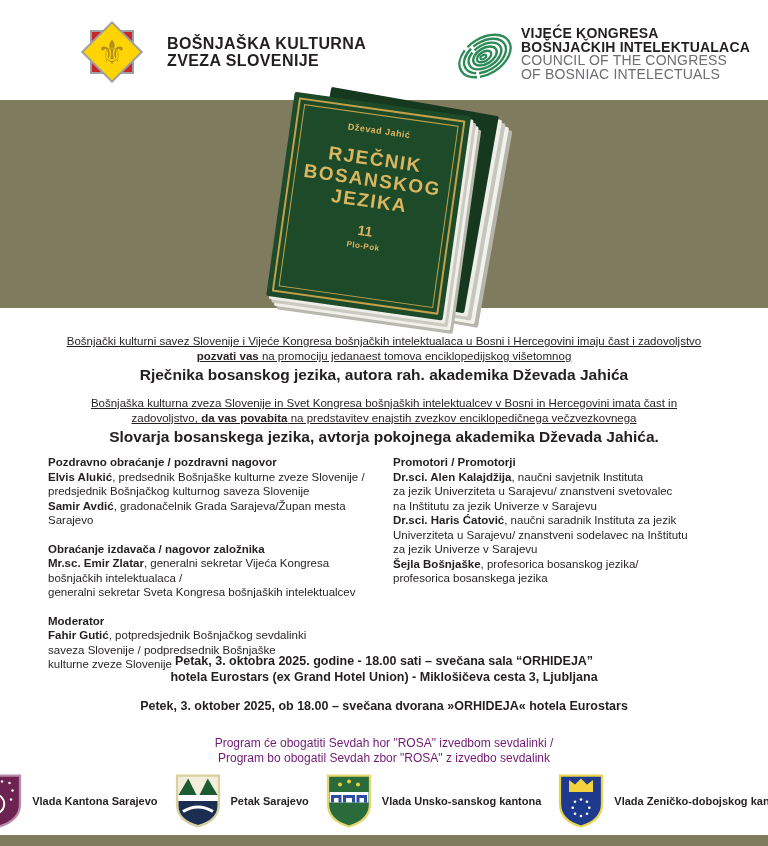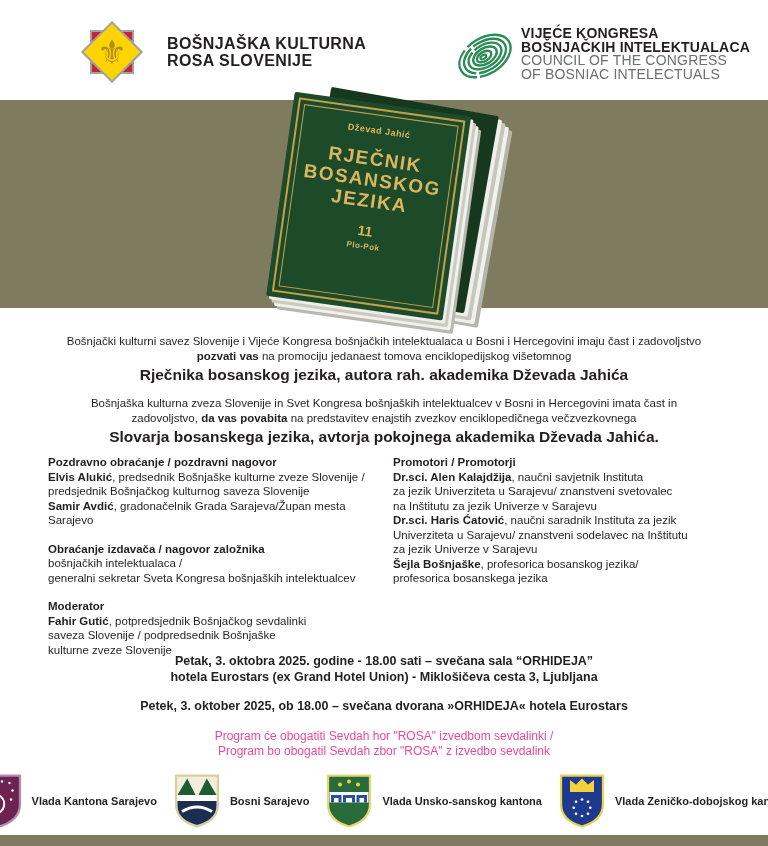--- a/index.html
+++ b/index.html
@@ -24,57 +24,57 @@
     box-shadow:3px 3px 0 #eeeee8,6px 6px 0 #cacac1,9px 9px 0 #f1f1eb,12px 12px 0 #b8b8ae;}
   .frame-outer{position:absolute;top:5px;left:5px;right:5px;bottom:5px;border:2px solid #c2a14b;border-radius:1px;}
   .frame-inner{position:absolute;top:11px;left:11px;right:11px;bottom:11px;border:1px solid #c2a14b;}
   .cover-text{position:absolute;top:0;left:0;right:0;text-align:center;color:#d9b65f;}
   .cover-author{margin-top:22px;font-size:9px;font-weight:bold;letter-spacing:.5px;}
   .cover-title{margin-top:13px;font-size:19px;line-height:21px;font-weight:bold;letter-spacing:1.5px;}
   .cover-vol{margin-top:12px;font-size:14px;font-weight:bold;}
   .cover-range{margin-top:3px;font-size:8px;font-weight:bold;letter-spacing:.5px;}
   
   .intro{position:absolute;left:0;top:334px;width:768px;text-align:center;}
-  .intro p{margin:0 auto;max-width:655px;font-size:11.5px;line-height:15px;}
+  .intro p{margin:0 auto;max-width:655px;font-size:11.5px;line-height:15px;text-decoration:underline;}
   .intro-title{margin:1px auto 0;max-width:700px;font-size:15.5px;line-height:19px;font-weight:bold;}
   .intro-gap{height:12px;}
   
   .columns{position:absolute;left:48px;top:455px;width:672px;display:flex;font-size:11.5px;line-height:14.5px;}
   .col-left{width:336px;padding-right:9px;box-sizing:border-box;}
   .col-right{width:336px;text-align:left;padding-left:9px;box-sizing:border-box;}
   .block{margin-bottom:14px;}
   .bh{font-weight:bold;}
   .ln b{font-weight:bold;}
   .ln{display:block;}
   
   .events{position:absolute;left:0;top:653px;width:768px;text-align:center;}
   .event{font-weight:bold;font-size:12.5px;line-height:16px;}
   .event+.event{margin-top:13px;}
-  .program{margin-top:15px;font-size:12px;line-height:15px;color:#ec4899;}
+  .program{margin-top:22px;font-size:12px;line-height:15px;color:#701a75;}
   
   .footer{position:absolute;left:0;top:770px;width:768px;height:62px;display:flex;align-items:center;justify-content:center;gap:16px;}
   .footer-item{display:flex;align-items:center;gap:9px;}
   .footer-label{font-weight:bold;font-size:11px;white-space:nowrap;}
   .shield-svg{display:block;}
   .bottom-bar{position:absolute;left:0;top:835px;width:768px;height:11px;background:#7e7b5e;}
 </style>
 </head>
 <body>
 
 <div>
   <div class="logo-left">
     <svg class="shield-svg" width="76" height="76" viewBox="0 0 76 76">
       <rect x="17" y="17" width="42" height="42" fill="#c9252c" stroke="#9ea0a3" stroke-width="2"></rect>
       <rect x="17" y="17" width="42" height="42" fill="#ffd400" stroke="#9ea0a3" stroke-width="2" transform="rotate(45 38 38)"></rect>
       <text x="38" y="50" font-size="34" text-anchor="middle" fill="#b08f1e" font-family="'DejaVu Sans', sans-serif">⚜</text>
     </svg>
   </div>
   <div class="logo-left-text">
     <div>BOŠNJAŠKA KULTURNA</div>
-    <div>ROSA SLOVENIJE</div>
+    <div>ZVEZA SLOVENIJE</div>
   </div>
 
   <div class="logo-right">
     <svg class="shield-svg" width="64" height="64" viewBox="0 0 64 64">
       <g transform="rotate(-32 32 32)" fill="none" stroke="#2e8b57">
         <ellipse cx="32" cy="32" rx="28" ry="18" stroke-width="2.4" stroke-dasharray="52 3 40 4"></ellipse>
         <ellipse cx="32" cy="32" rx="23" ry="14.5" stroke-width="2.4" stroke-dasharray="44 3 34 3"></ellipse>
         <ellipse cx="32" cy="32" rx="18" ry="11" stroke-width="2.4" stroke-dasharray="60 3"></ellipse>
         <ellipse cx="32" cy="32" rx="13" ry="7.8" stroke-width="2.4"></ellipse>
         <ellipse cx="31" cy="32" rx="8" ry="4.6" stroke-width="2.4"></ellipse>
@@ -121,20 +121,21 @@
 <div class="columns">
   <div class="col-left">
     <div class="block">
       <div class="bh">Pozdravno obraćanje / pozdravni nagovor</div>
       <span class="ln"><b>Elvis Alukić</b><span>, predsednik Bošnjaške kulturne zveze Slovenije /</span></span>
       <span class="ln"><b></b><span>predsjednik Bošnjačkog kulturnog saveza Slovenije</span></span>
       <span class="ln"><b>Samir Avdić</b><span>, gradonačelnik Grada Sarajeva/Župan mesta Sarajevo</span></span>
     </div>
     <div class="block">
       <div class="bh">Obraćanje izdavača / nagovor založnika</div>
+      <span class="ln"><b>Mr.sc. Emir Zlatar</b><span>, generalni sekretar Vijeća Kongresa</span></span>
       <span class="ln"><b></b><span>bošnjačkih intelektualaca /</span></span>
       <span class="ln"><b></b><span>generalni sekretar Sveta Kongresa bošnjaških intelektualcev</span></span>
     </div>
     <div class="block">
       <div class="bh">Moderator</div>
       <span class="ln"><b>Fahir Gutić</b><span>, potpredsjednik Bošnjačkog sevdalinki</span></span>
       <span class="ln"><b></b><span>saveza Slovenije / podpredsednik Bošnjaške</span></span>
       <span class="ln"><b></b><span>kulturne zveze Slovenije</span></span>
     </div>
   </div>
@@ -185,21 +186,21 @@
   </div>
   <div class="footer-item">
     <svg class="shield-svg" width="48" height="58" viewBox="0 0 64 76">
       <path d="M4 4 H60 V42 C60 60 46 68 32 72 C18 68 4 60 4 42 Z" fill="#f3eedb" stroke="#d9cf9f" stroke-width="3"></path>
       <path d="M6 30 L19 8 L30 30 Z" fill="#1d5c33"></path>
       <path d="M34 30 L45 8 L58 30 Z" fill="#1d5c33"></path>
       <rect x="6" y="30" width="52" height="8" fill="#ffffff"></rect>
       <path d="M6 38 H58 V44 C58 59 46 66 32 70 C18 66 6 59 6 44 Z" fill="#1b2e52"></path>
       <path d="M12 52 Q32 40 52 52" fill="none" stroke="#ffffff" stroke-width="4"></path>
     </svg>
-    <span class="footer-label">Bosni Sarajevo</span>
+    <span class="footer-label">Petak Sarajevo</span>
   </div>
   <div class="footer-item">
     <svg class="shield-svg" width="48" height="58" viewBox="0 0 64 76">
       <path d="M4 4 H60 V42 C60 60 46 68 32 72 C18 68 4 60 4 42 Z" fill="#2a6b3c" stroke="#e3d76f" stroke-width="3"></path>
       <g fill="#f4d23c">
         <circle cx="20" cy="16" r="2.6"></circle>
           <circle cx="32" cy="12" r="2.6"></circle>
           <circle cx="44" cy="16" r="2.6"></circle>
       </g>
       <rect x="6" y="26" width="52" height="14" fill="#ffffff"></rect>

